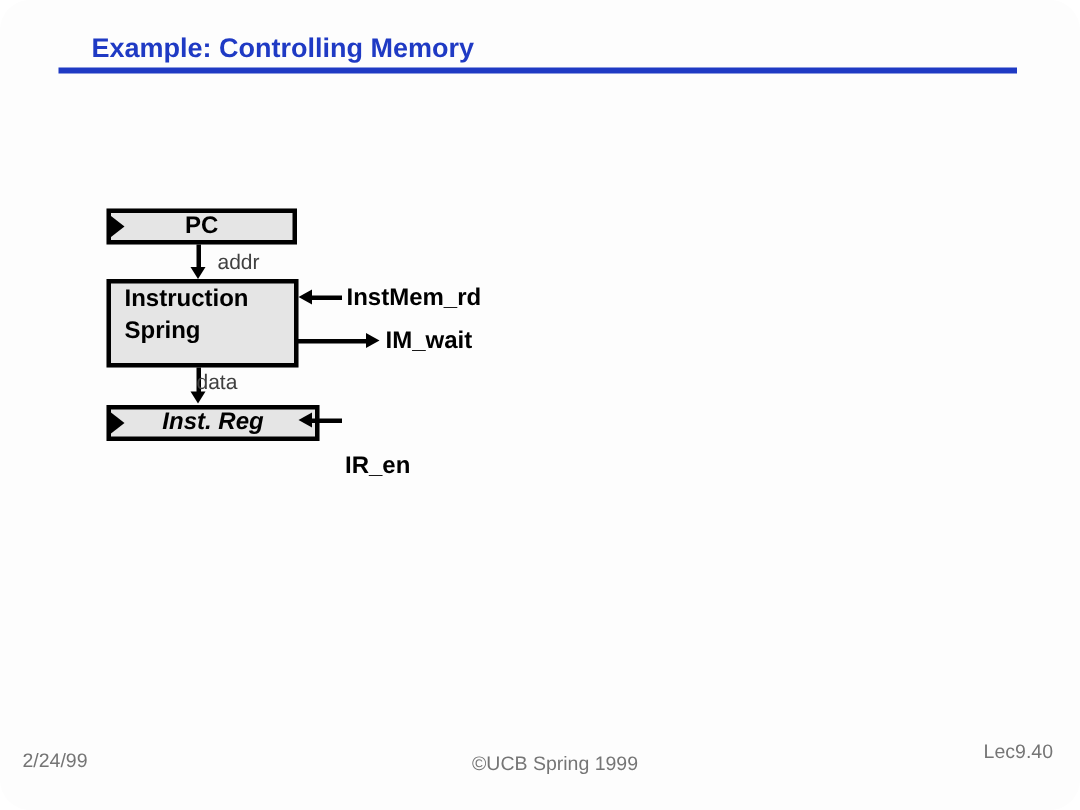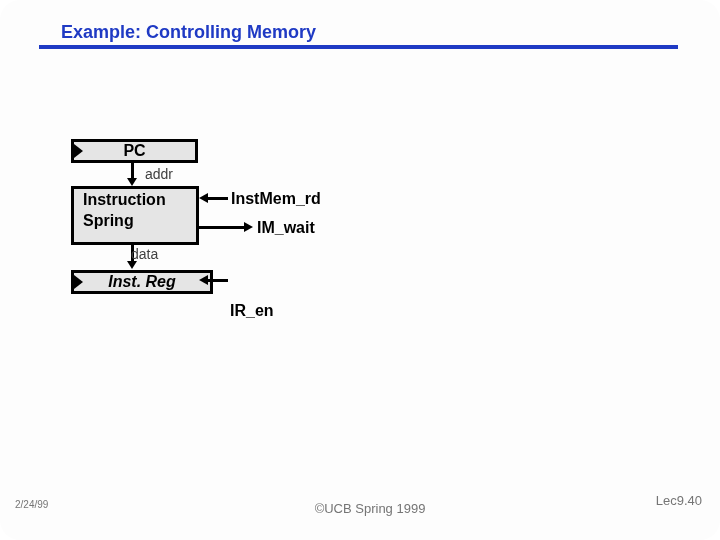--- a/index.html
+++ b/index.html
@@ -87,21 +87,21 @@
   .lbl-ir-en      { left:230px; top:254px;margin-top:48px; }
   .flow-label {
     position:absolute; font-size:14px; color:#404040; white-space:nowrap;
   }
   .lbl-addr { left:145px; top:166px; }
   .lbl-data { left:131px; top:246px; }
 
   
   .footer-date {
     position:absolute; left:15px; top:499px;
-    font-size:10px; color:var(--footer-gray);
+    font-size:13px; color:var(--footer-gray);
   }
   .footer-copy {
     position:absolute; left:10px; top:501px; width:720px; text-align:center;
     font-size:13px; color:var(--footer-gray);
   }
   .footer-course {
     position:absolute; right:18px; top:492px; text-align:center;
     font-size:13px; line-height:17px; color:var(--footer-gray);
   }
 </style>

